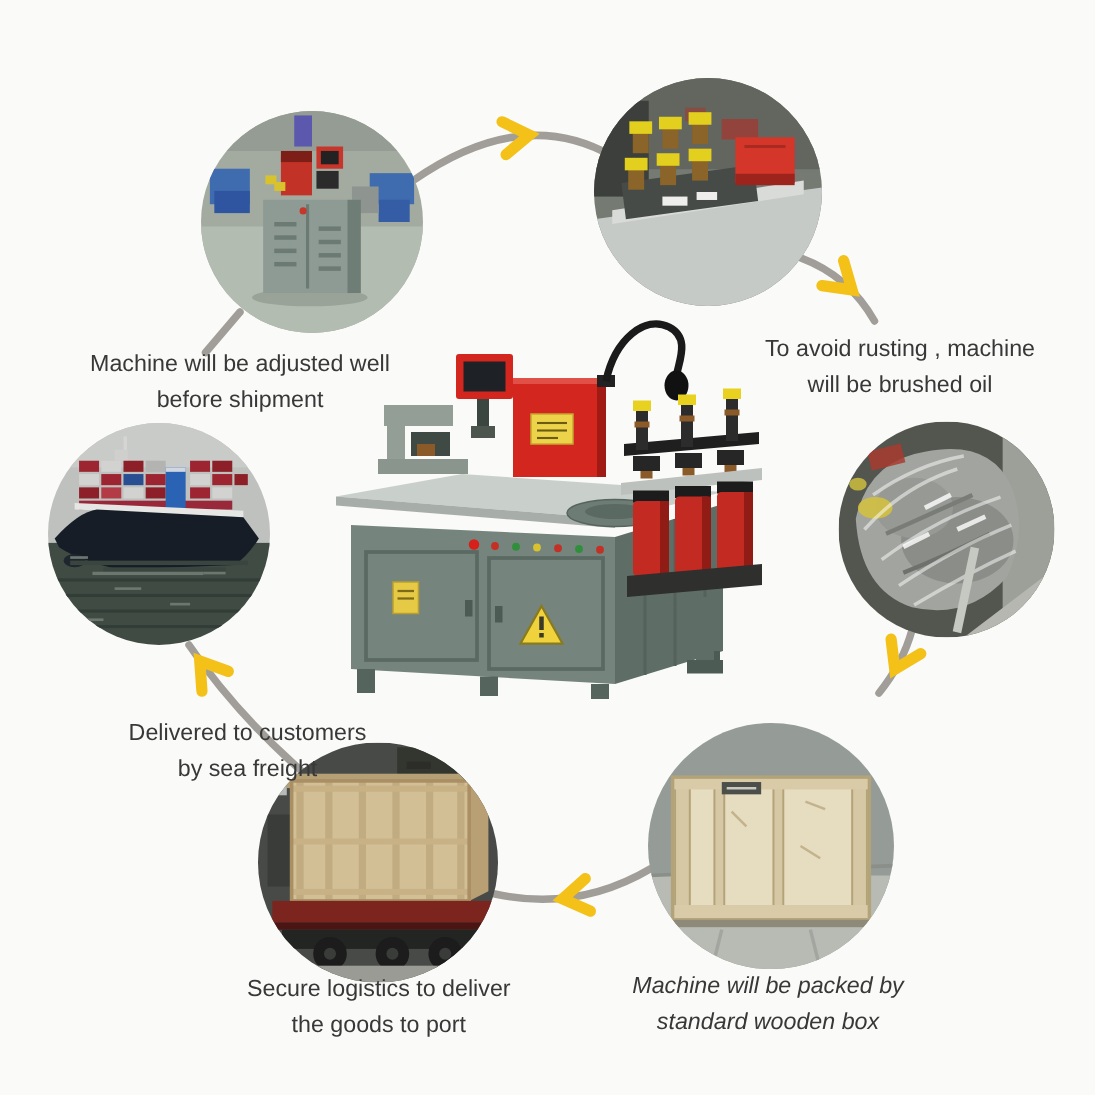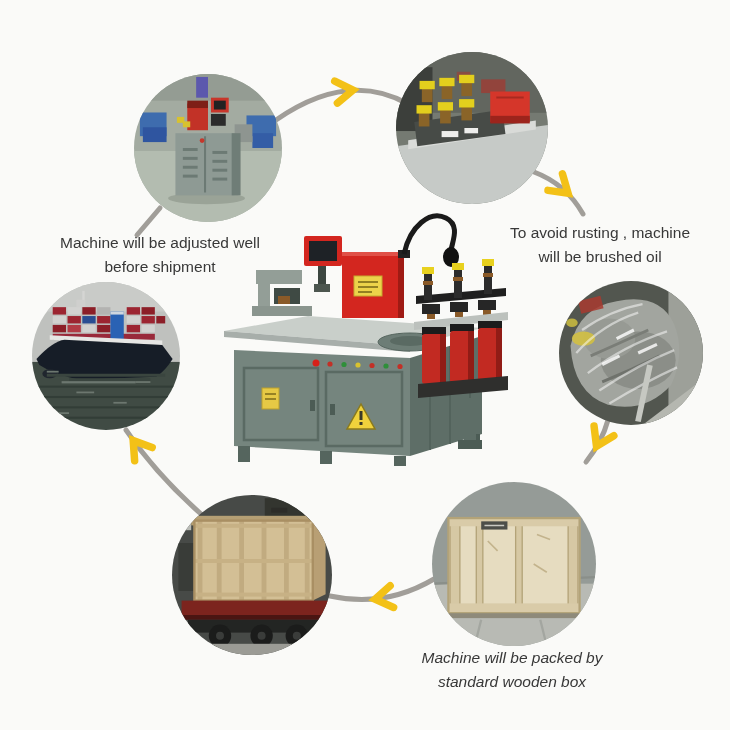--- a/index.html
+++ b/index.html
@@ -372,14 +372,18 @@
       <line x1="66" y1="84" x2="70" y2="100" stroke="#a3a6a0" stroke-width="1.4"></line>
     </svg>
   </div>
 
   <div class="caption" style="left:35px;top:231px;width:250px;">Machine will be adjusted well
 before shipment</div>
   <div class="caption" style="left:485px;top:221px;width:230px;">To avoid rusting , machine
 will be brushed oil</div>
   <div class="caption" style="left:407px;top:646px;width:210px;font-style:italic;">Machine will be packed by
 standard wooden box</div>
+  <div class="caption" style="left:145px;top:648px;width:215px;">Secure logistics to deliver
+the goods to port</div>
+  <div class="caption" style="left:70px;top:477px;width:190px;">Delivered to customers
+by sea freight</div>
 
 </div>
 
 </body></html>

